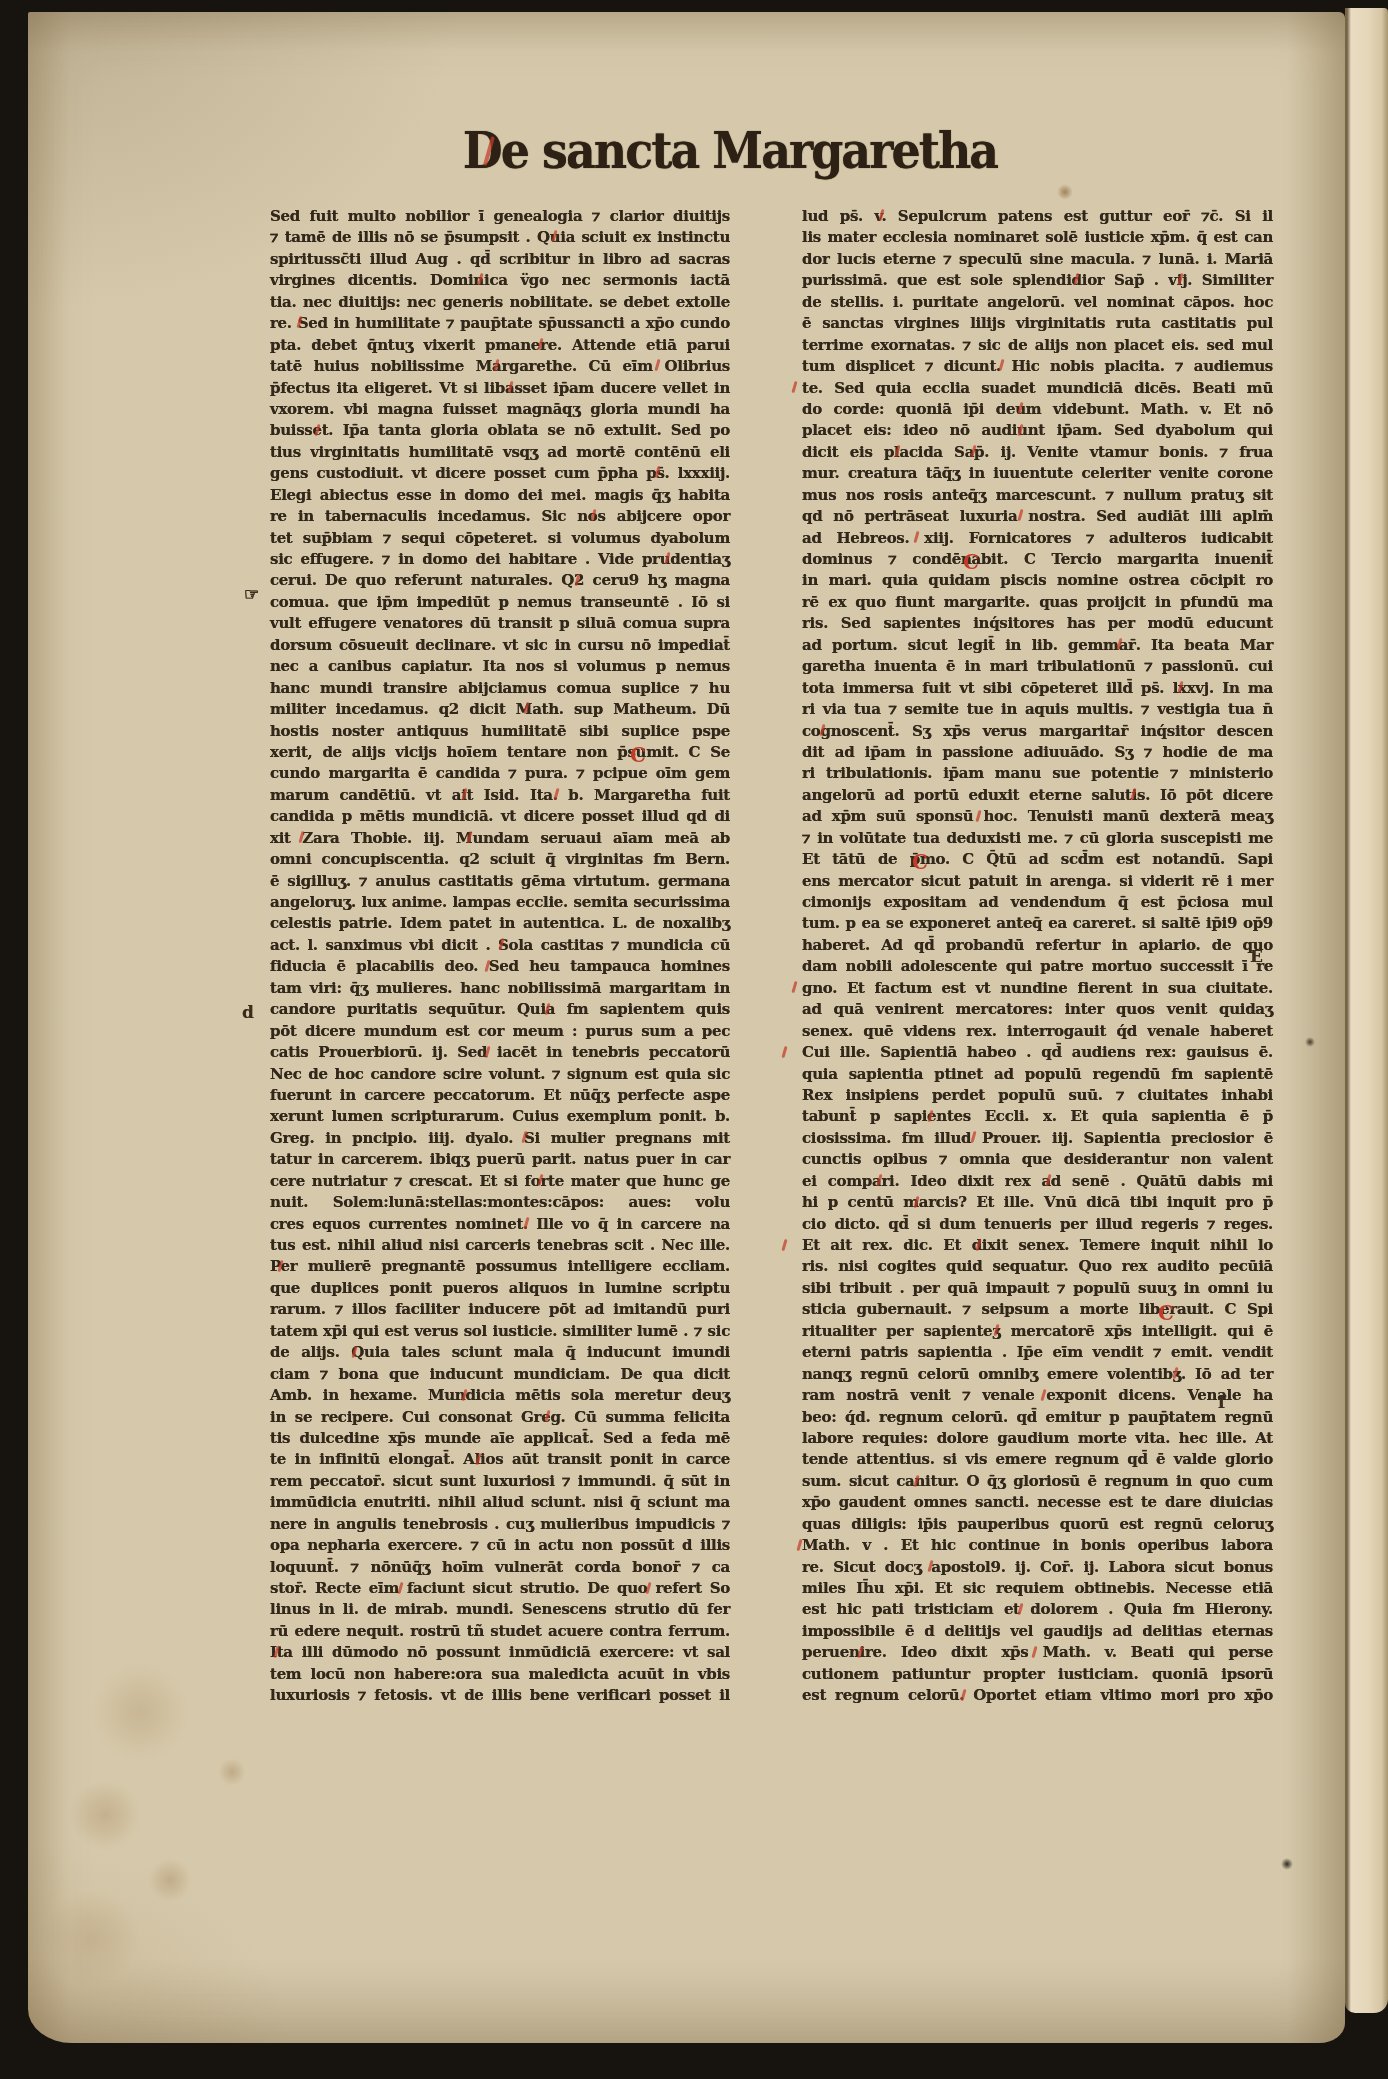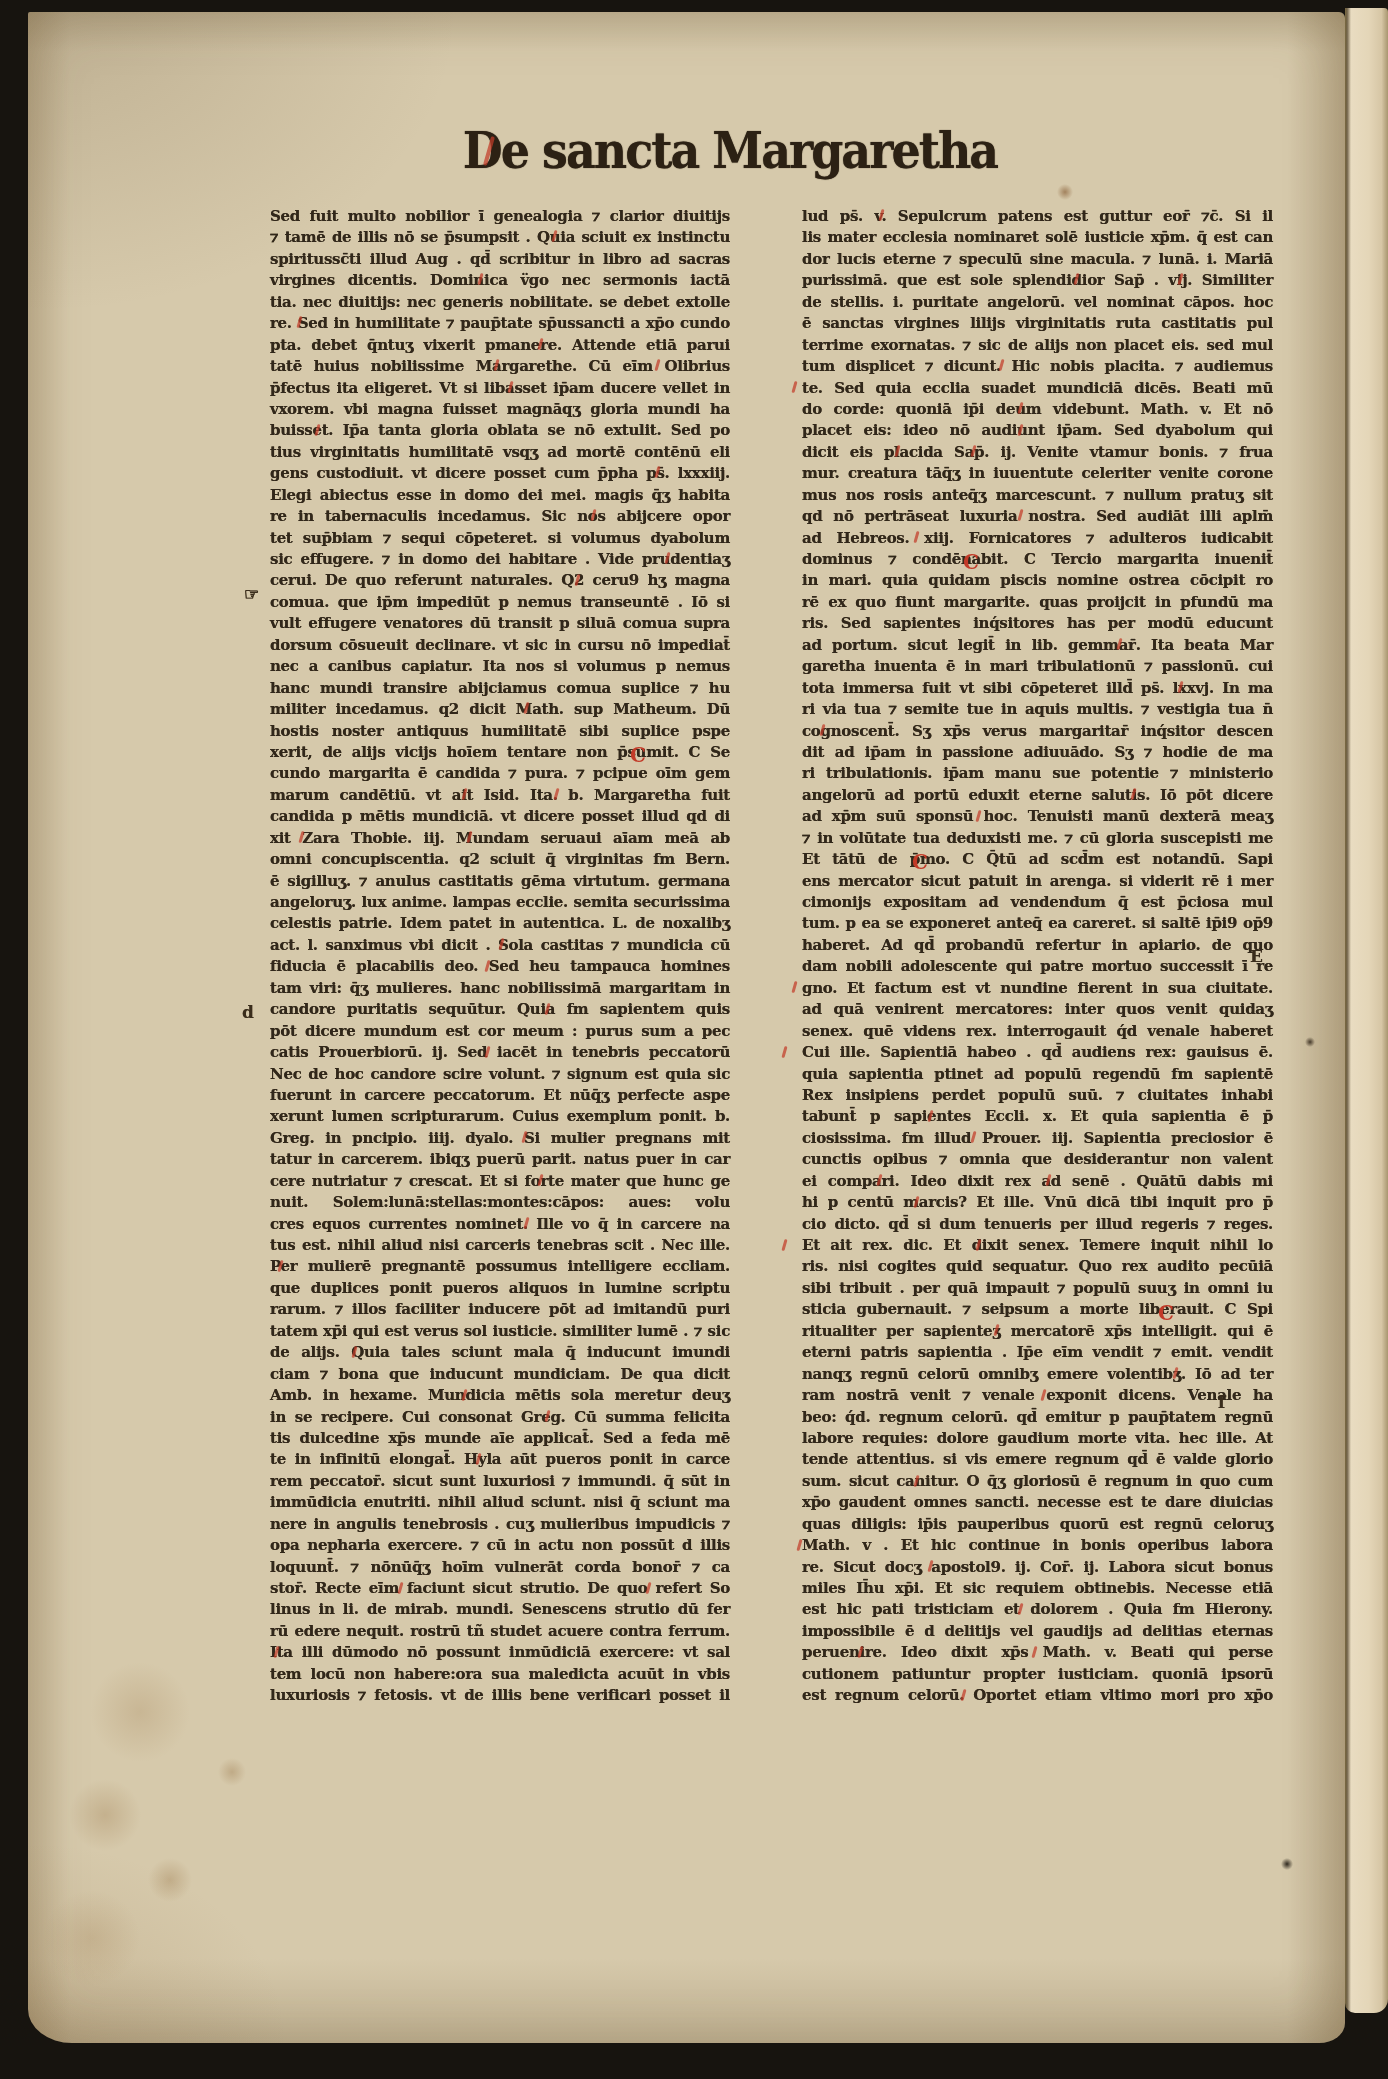--- a/index.html
+++ b/index.html
@@ -104,21 +104,21 @@
       <div class="line">tus est. nihil aliud nisi carceris tenebras scit . Nec ille.</div>
       <div class="line">Per mulierē pregnantē possumus intelligere eccliam.</div>
       <div class="line">que duplices ponit pueros aliquos in lumine scriptu</div>
       <div class="line">rarum. ⁊ illos faciliter inducere pōt ad imitandū puri</div>
       <div class="line">tatem xp̄i qui est verus sol iusticie. similiter lumē . ⁊ sic</div>
       <div class="line">de alijs. Quia tales sciunt mala q̄ inducunt imundi</div>
       <div class="line">ciam ⁊ bona que inducunt mundiciam. De qua dicit</div>
       <div class="line">Amb. in hexame. Mundicia mētis sola meretur deuʒ</div>
       <div class="line">in se recipere. Cui consonat Greg. Cū summa felicita</div>
       <div class="line">tis dulcedine xp̄s munde aīe applicat̄. Sed a feda mē</div>
-      <div class="line">te in infinitū elongat̄. Hyla aūt pueros ponit in carce</div>
+      <div class="line">te in infinitū elongat̄. Alios aūt transit ponit in carce</div>
       <div class="line">rem peccator̄. sicut sunt luxuriosi ⁊ immundi. q̄ sūt in</div>
       <div class="line">immūdicia enutriti. nihil aliud sciunt. nisi q̄ sciunt ma</div>
       <div class="line">nere in angulis tenebrosis . cuʒ mulieribus impudicis ⁊</div>
       <div class="line">opa nepharia exercere. ⁊ cū in actu non possūt d illis</div>
       <div class="line">loquunt̄. ⁊ nōnūq̄ʒ hoīm vulnerāt corda bonor̄ ⁊ ca</div>
       <div class="line">stor̄. Recte eīm faciunt sicut strutio. De quo refert So</div>
       <div class="line">linus in li. de mirab. mundi. Senescens strutio dū fer</div>
       <div class="line">rū edere nequit. rostrū tñ studet acuere contra ferrum.</div>
       <div class="line">Ita illi dūmodo nō possunt inmūdiciā exercere: vt sal</div>
       <div class="line">tem locū non habere:ora sua maledicta acuūt in vbis</div>

